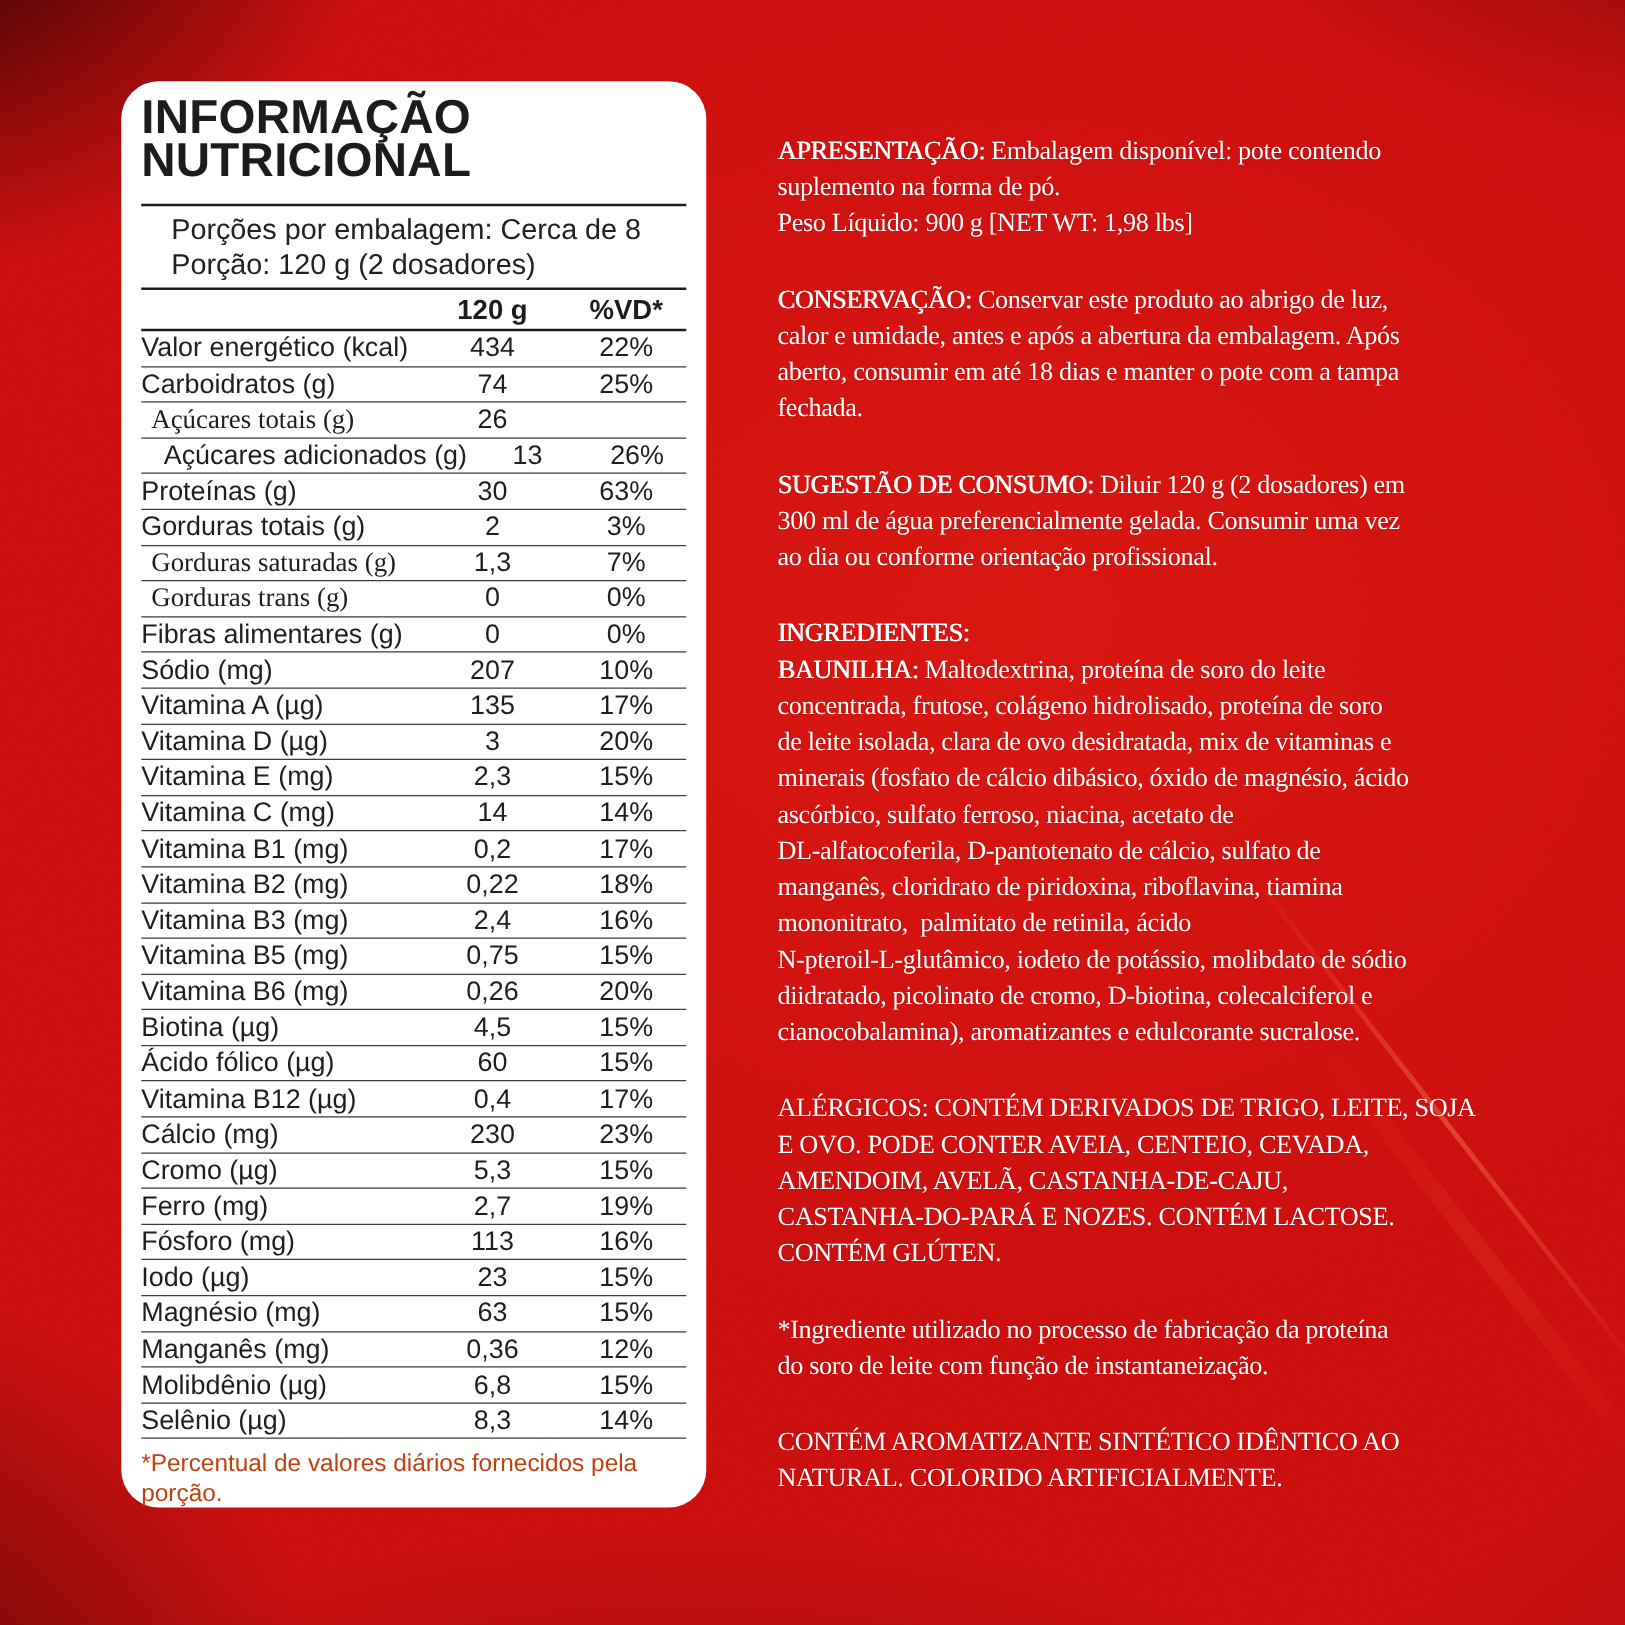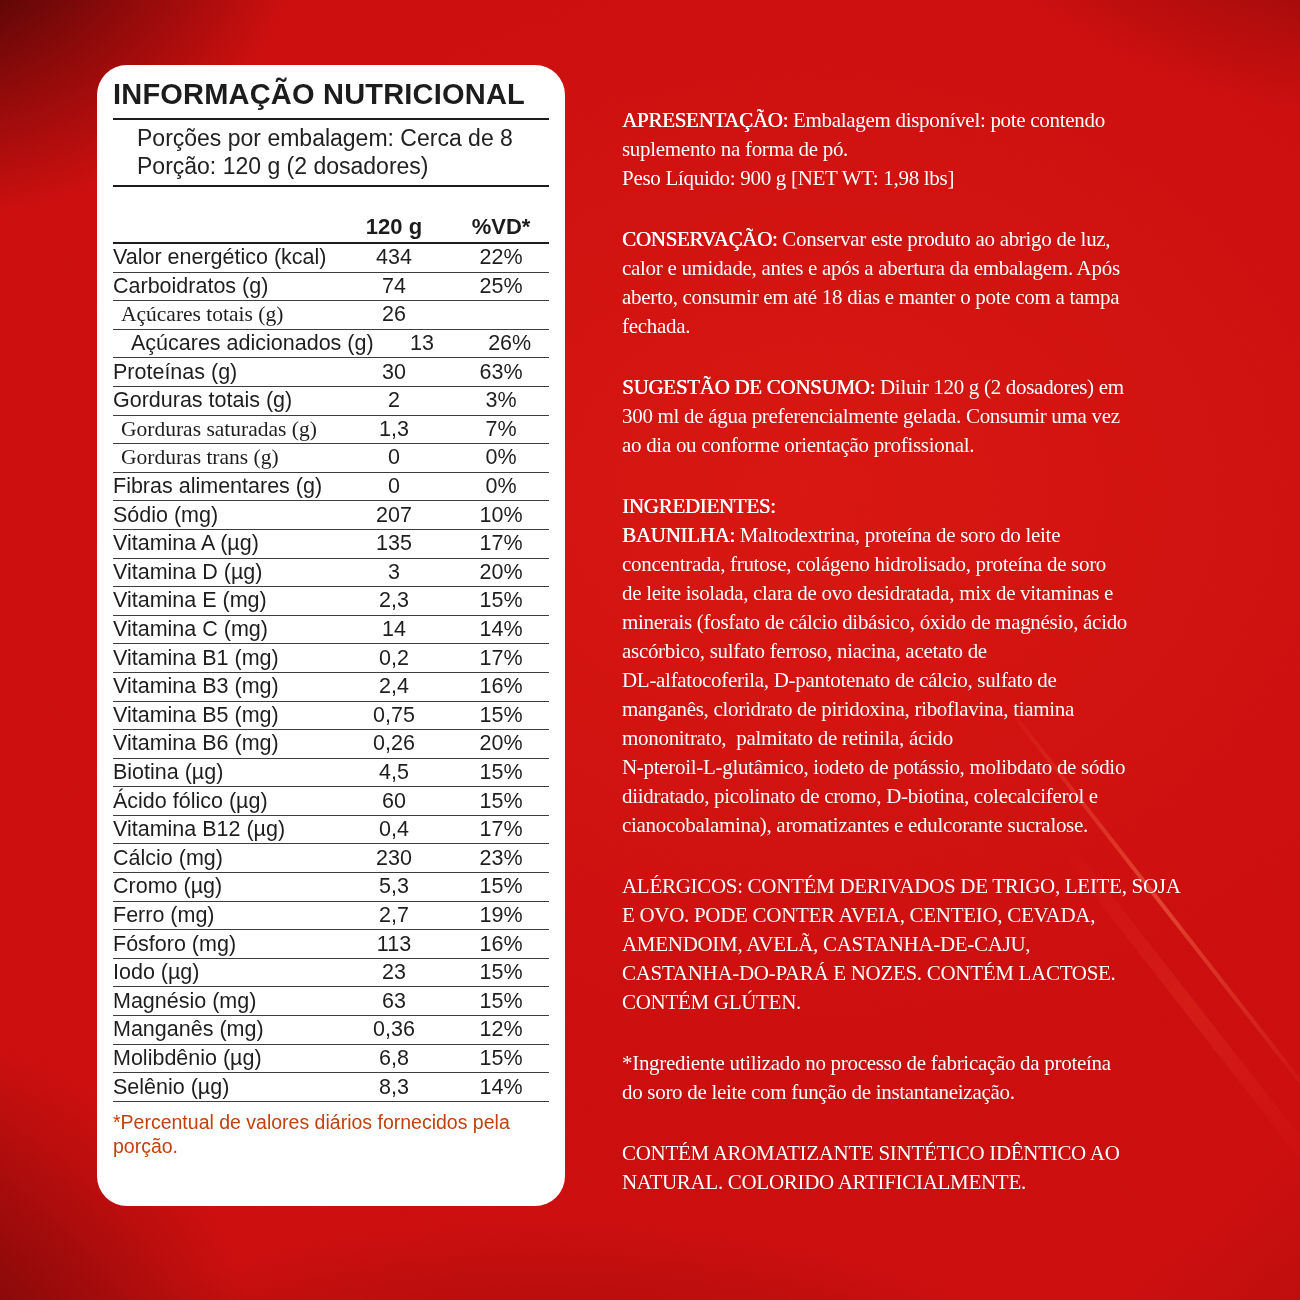--- a/index.html
+++ b/index.html
@@ -23,24 +23,24 @@
   .streak-2{right:-100px; top:1000px; width:420px; height:14px;
     background:linear-gradient(90deg, transparent, rgba(255,90,60,.18), transparent);
     transform:rotate(52deg);}
 
   
   .panel{
     position:absolute; left:97px; top:65px; width:468px; height:1141px;
     background:#ffffff; border-radius:30px; box-sizing:border-box;
     padding:10px 16px 0 16px; color:#1c1c1c;
   }
-  .panel-title{font-weight:bold; font-size:29px; line-height:35px; margin:2px 0 6px 0; letter-spacing:.2px;}
+  .panel-title{font-weight:bold; font-size:38px; line-height:35px; margin:2px 0 16px 0; letter-spacing:.2px;}
   .rule{border:none; border-top:2.5px solid #1d1d1d; margin:0;}
   .servings{font-size:23px; line-height:28px; padding:4px 0 5px 3px; color:#212121;margin-left:21px;}
-  .cols-header{display:flex; align-items:center; height:31px; font-weight:bold; font-size:22px; border-bottom:2.5px solid #1d1d1d;margin-top:24px;}
+  .cols-header{display:flex; align-items:center; height:31px; font-weight:bold; font-size:22px; border-bottom:2.5px solid #1d1d1d;}
   .cols-header .spacer{flex:1;}
   .c-amt{width:118px; text-align:center;}
   .c-dv{width:96px; text-align:center;}
   .rows .row{display:flex; align-items:center; height:27.6px; border-bottom:1.4px solid #3d3d3d; font-size:21.5px; color:#1e1e1e;}
   .rows .row .label{flex:1; white-space:nowrap;}
   .rows .row.ind1 .label{padding-left:8px;font-family:Liberation Serif, serif;}
   .rows .row.ind2 .label{padding-left:18px;}
   .panel-footnote{font-size:19.5px; line-height:24px; padding:8px 0 0 0; color:#c2410c;}
 
   
@@ -167,20 +167,25 @@
     <span class="c-amt amount">14</span>
     <span class="c-dv dv">14%</span>
   </div>
 
   <div class="row">
     <span class="label">Vitamina B1 (mg)</span>
     <span class="c-amt amount">0,2</span>
     <span class="c-dv dv">17%</span>
   </div>
 
+  <div class="row">
+    <span class="label">Vitamina B2 (mg)</span>
+    <span class="c-amt amount">0,22</span>
+    <span class="c-dv dv">18%</span>
+  </div>
 
   <div class="row">
     <span class="label">Vitamina B3 (mg)</span>
     <span class="c-amt amount">2,4</span>
     <span class="c-dv dv">16%</span>
   </div>
 
   <div class="row">
     <span class="label">Vitamina B5 (mg)</span>
     <span class="c-amt amount">0,75</span>

